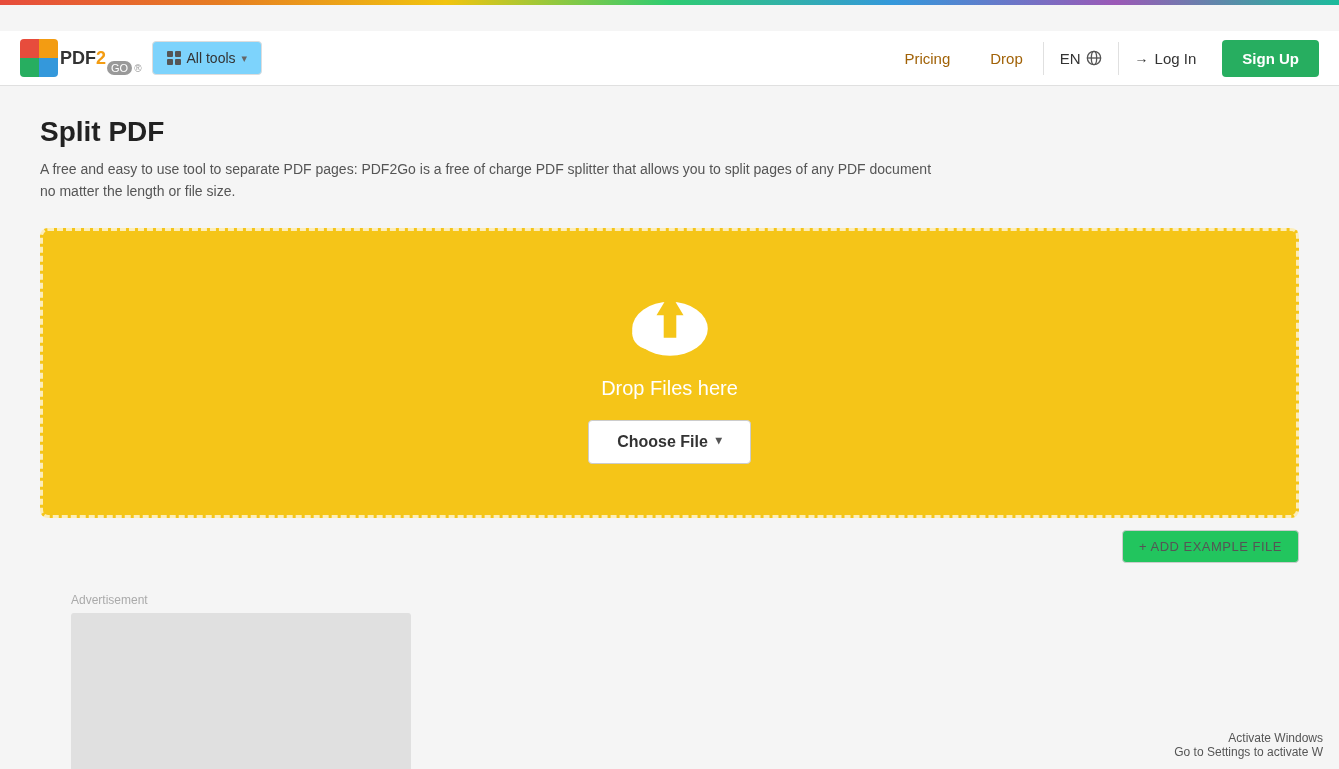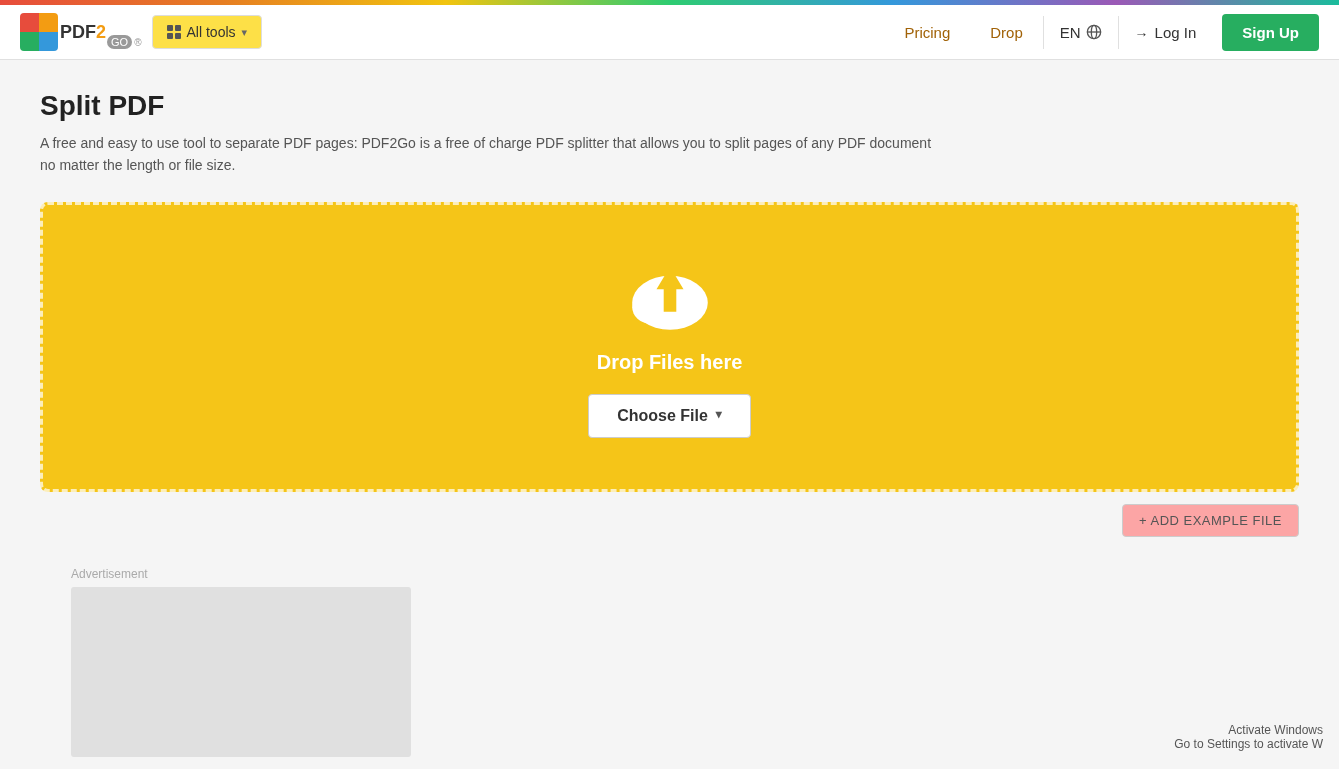--- a/index.html
+++ b/index.html
@@ -13,20 +13,21 @@
     }
 
     
     header {
       background: #fff;
       border-bottom: 1px solid #e0e0e0;
       display: flex;
       align-items: center;
       padding: 0 20px;
       height: 55px;
+      margin-top: 26px;
     }
 
     .logo-colored-box {
       width: 38px;
       height: 38px;
       display: grid;
       grid-template-columns: 1fr 1fr;
       grid-template-rows: 1fr 1fr;
       border-radius: 4px;
       overflow: hidden;
@@ -61,21 +62,21 @@
     }
 
     
     .all-tools-btn {
       display: flex;
       align-items: center;
       gap: 6px;
       padding: 8px 14px;
       border: 1px solid #ddd;
       border-radius: 4px;
-      background: #fde047;
+      background: #7dd3fc;
       cursor: pointer;
       font-size: 14px;
       color: #333;
       margin-left: 10px;
     }
 
     .grid-icon {
       display: grid;
       grid-template-columns: 1fr 1fr;
       gap: 2px;
@@ -184,21 +185,21 @@
 
     .upload-icon {
       width: 90px;
       height: 80px;
       margin-bottom: 15px;
     }
 
     .drop-text {
       font-size: 20px;
       color: #fff;
-      font-weight: bold;
+      font-weight: normal;
       margin-bottom: 20px;
     }
 
     .choose-file-btn {
       display: flex;
       align-items: flex-start;
       gap: 8px;
       padding: 12px 28px;
       background: #fff;
       border: 1px solid #ccc;
@@ -219,21 +220,21 @@
       display: flex;
       justify-content: flex-end;
       margin-top: 12px;
     }
 
     .add-example-btn {
       display: flex;
       align-items: center;
       gap: 4px;
       padding: 8px 16px;
-      background: #fca5a5;
+      background: #22c55e;
       border: 1px solid #ccc;
       border-radius: 4px;
       font-size: 13px;
       color: #555;
       cursor: pointer;
       letter-spacing: 0.5px;
     }
 
     
     .ad-section {
@@ -250,21 +251,21 @@
     .ad-box {
       width: 340px;
       height: 170px;
       background: #e0e0e0;
       border-radius: 3px;
     }
 
     
     .windows-activate {
       position: fixed;
-      bottom: 8px;
+      bottom: 0;
       right: 0;
       padding: 10px 16px;
       text-align: right;
       font-size: 12px;
       color: #555;
     }
   </style>
 </head>
 <body>
 

